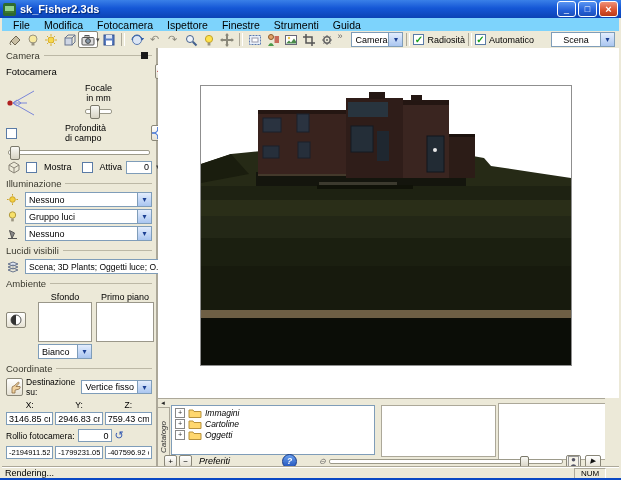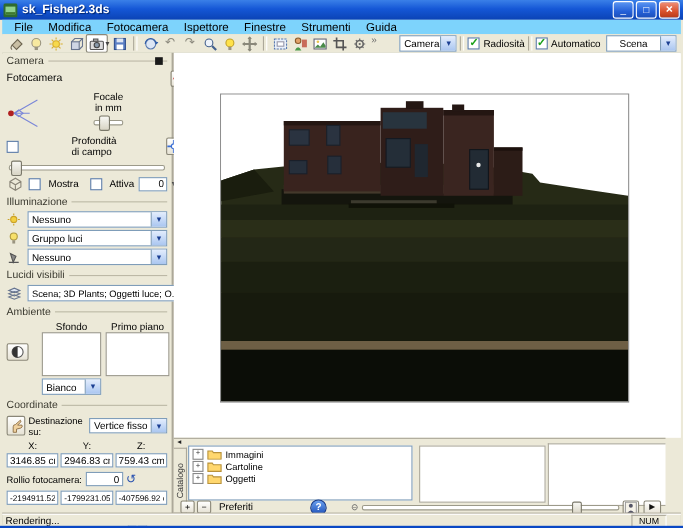--- a/index.html
+++ b/index.html
@@ -59,21 +59,21 @@
        font-size:9px;box-sizing:border-box;padding:0 2px;}
   .num{text-align:right;}
   .help-btn{width:16px;height:16px;border-radius:50%;color:#fff;font-weight:bold;font-size:11px;
             background:linear-gradient(#6aa0ee,#1d4fb8);border:1px solid #16398a;
             display:flex;align-items:center;justify-content:center;}
   
   .main{position:absolute;left:158px;right:2px;top:48px;height:350px;background:#fff;}
   .canvas{position:absolute;left:42px;top:37px;width:370px;height:279px;border:1px solid #8f8f8f;background:#fff;}
   
   .bottom{position:absolute;left:158px;right:16px;top:398px;height:71px;background:#ece9d8;
-          border-top:1px solid #aca899;}
+          border-top:1px solid #aca899;font-style:italic;}
   .split-arrow{position:absolute;left:2px;top:1px;font-size:6px;color:#222;line-height:1;}
   .cat-tab{position:absolute;left:0;top:8px;width:11px;height:58px;border:1px solid #aca899;border-left:none;
            background:#ece9d8;display:flex;align-items:center;justify-content:center;}
   .cat-tab span{writing-mode:vertical-rl;transform:rotate(180deg);font-size:8px;color:#333;}
   .treebox{position:absolute;left:13px;top:6px;width:204px;height:50px;background:#fff;
            border:1px solid #7f9db9;overflow:hidden;padding:1px 0;box-sizing:border-box;}
   .tree-row{display:flex;align-items:center;height:11px;padding-left:3px;gap:3px;font-size:8.5px;}
   .expander{width:8px;height:8px;border:1px solid #888;background:#fff;font-size:7px;line-height:7px;
             text-align:center;color:#333;flex:0 0 auto;}
   .prevbox1{position:absolute;left:223px;top:6px;width:113px;height:50px;background:#fff;border:1px solid #aca899;}
@@ -233,21 +233,21 @@
     <div class="combo" style="width:52px;margin-left:auto;">
       <span class="txt">Camera</span>
       <span class="arr">▾</span>
     </div>
     <span class="tsep"></span>
     <span class="chk">✓</span>
     <span class="chklbl">Radiosità</span>
     <span class="tsep"></span>
     <span class="chk">✓</span>
     <span class="chklbl">Automatico</span>
-    <div class="combo" style="width:64px;margin-left:5px;">
+    <div class="combo" style="width:64px;margin-left:17px;">
       <span class="txt" style="text-align:center;">Scena</span>
       <span class="arr">▾</span>
     </div>
   </div>
 
   <div class="left-panel">
     <div class="sec" style="margin-top:0;">
       <span>Camera</span>
     </div>
     <span class="sqbtn" style="position:absolute;right:8px;top:4px;"></span>

